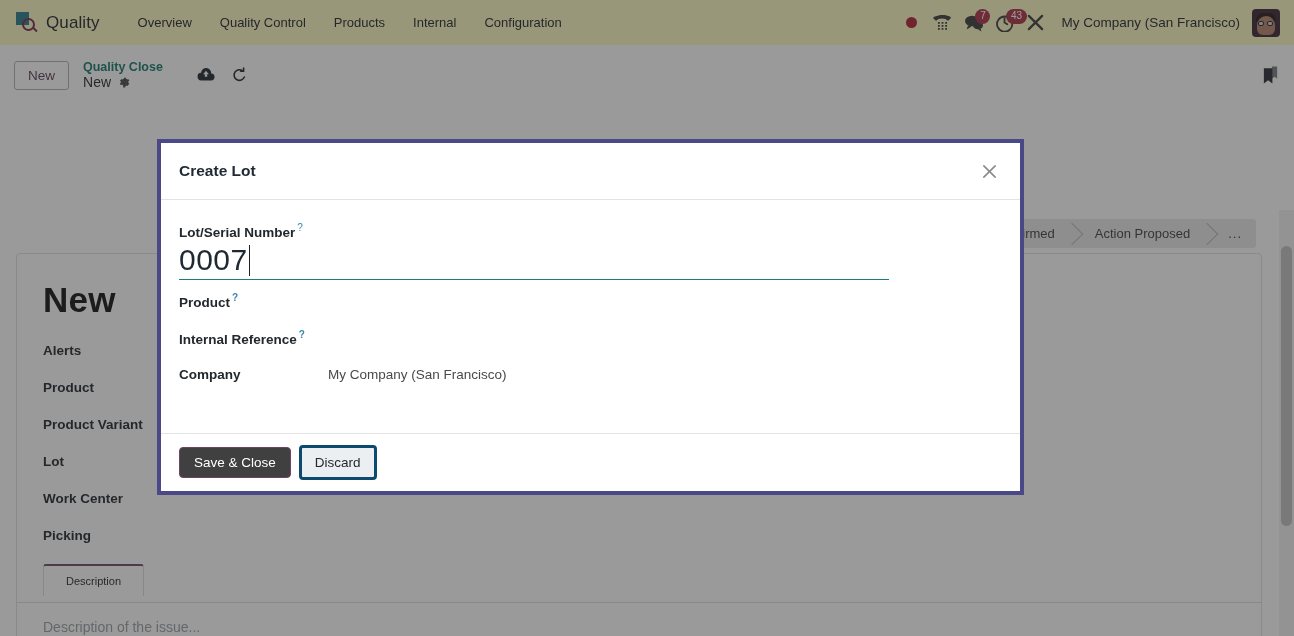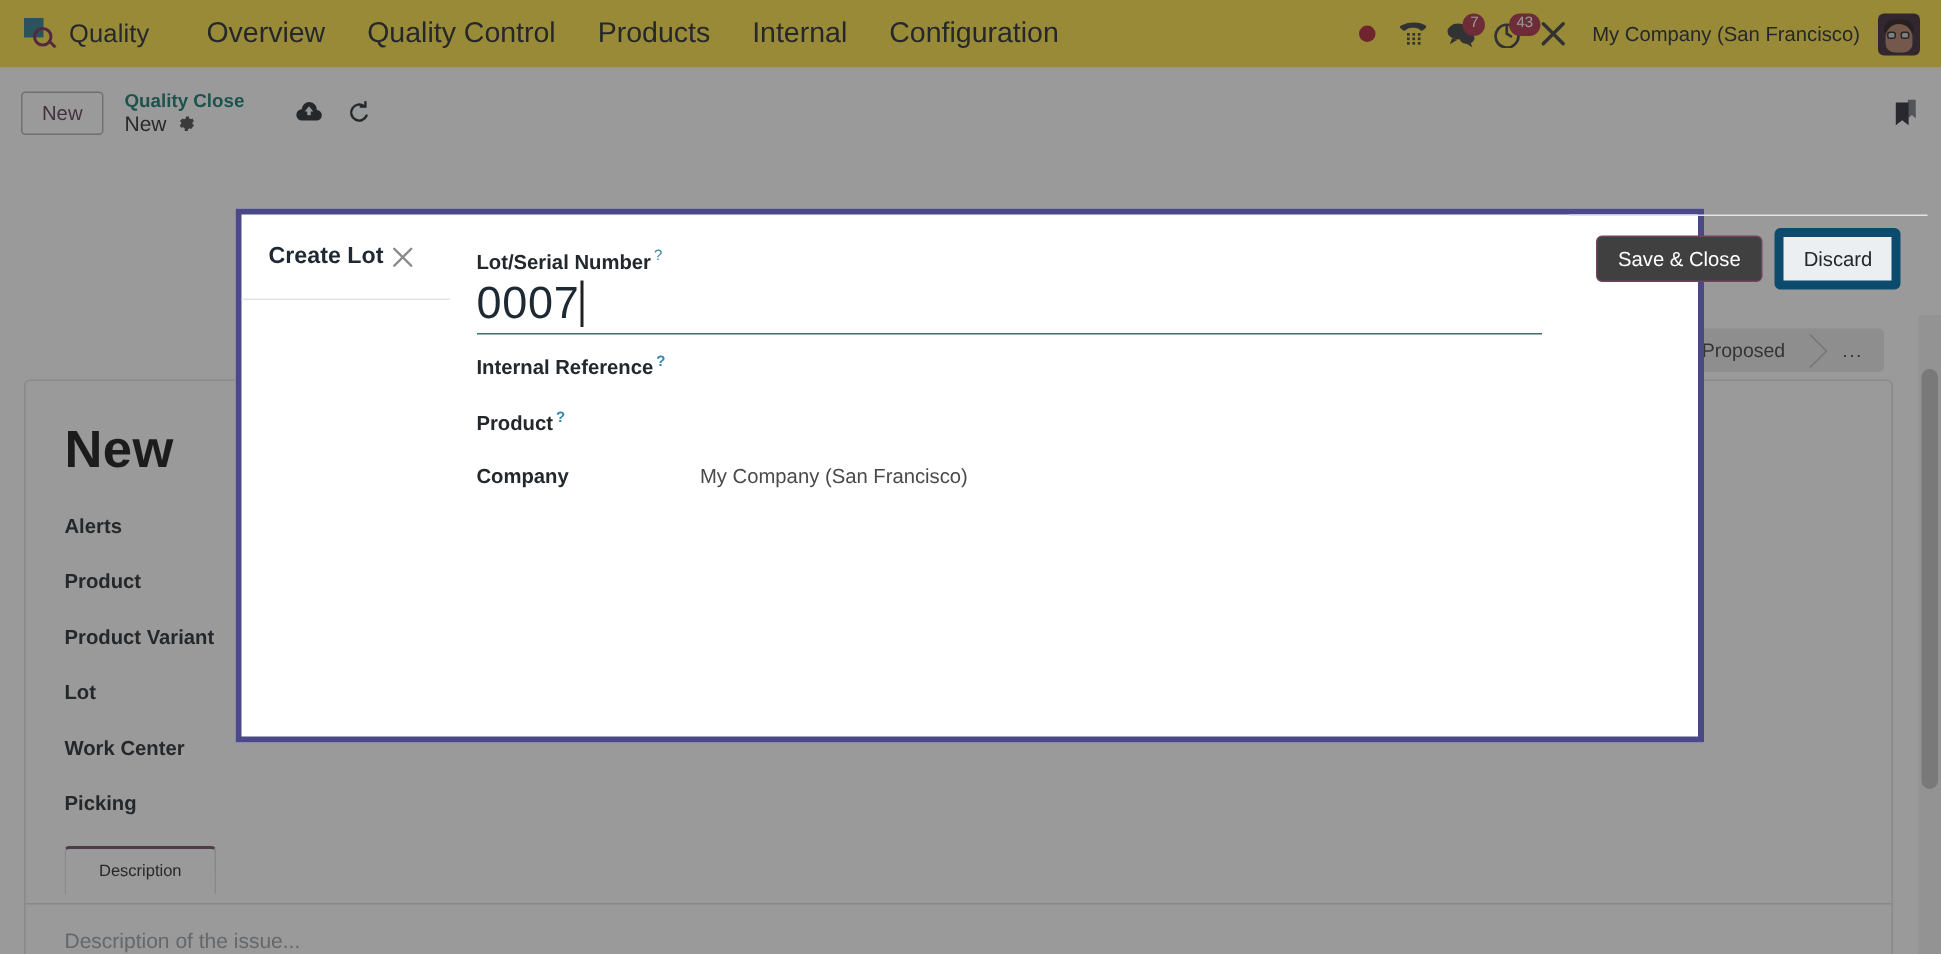--- a/index.html
+++ b/index.html
@@ -10,40 +10,40 @@
     background: #ffffff;
   }
   #root { position: relative; width: 1294px; height: 636px; background: #ffffff; }
 
   
   #app-layer { position: absolute; inset: 0; background: #ffffff; }
 
   
   .navbar {
     position: absolute; top: 0; left: 0; width: 1294px; height: 45px;
-    background: #fde047;
+    background: #fef9c3;
     display: flex; align-items: center; padding: 0 10px;
   }
   .brand { display: flex; align-items: center; gap: 8px; margin-right: 18px; padding: 0 6px; }
   .brand-logo { position: relative; width: 22px; height: 22px; }
   .brand-logo .sq {
     position: absolute; left: 0; top: 0; width: 13px; height: 13px; background: #2a7b8c;
   }
   .brand-logo .mg {
     position: absolute; left: 6px; top: 6px; width: 13px; height: 13px;
     border: 2.4px solid #7a2a52; border-radius: 50%;
   }
   .brand-logo .mg-handle {
     position: absolute; left: 16px; top: 16px; width: 2.4px; height: 6px;
     background: #7a2a52; transform: rotate(-45deg); transform-origin: top left;
   }
   .brand-name { font-size: 17px; color: #23282d; letter-spacing: .1px; }
   .menu { display: flex; align-items: center; gap: 0; }
   .menu-item {
-    font-size: 19px; color: #23282d; padding: 6px 14px; cursor: pointer;
+    font-size: 13px; color: #23282d; padding: 6px 14px; cursor: pointer;
     white-space: nowrap;
   }
   .nav-right { margin-left: auto; display: flex; align-items: center; gap: 0; padding-right: 4px; }
   .nav-icon {
     position: relative; width: 31px; height: 30px;
     display: flex; align-items: center; justify-content: center; cursor: pointer;
     color: #3c3c3c;
   }
   .rec-dot { width: 11px; height: 11px; border-radius: 50%; background: #b02031; }
   .badge {
@@ -128,23 +128,23 @@
 
   
   .scrollbar { position: absolute; top: 105px; right: 0; width: 15px; height: 531px; background: #f1f1f1; }
   .scroll-thumb { position: absolute; top: 36px; left: 2px; width: 11px; height: 280px; background: #c1c1c1; border-radius: 6px; }
 
   
   #dim { position: absolute; inset: 0; background: rgba(40,40,40,0.47); z-index: 50; }
 
   
   .modal {
-    position: absolute; left: 157px; top: 139px; width: 979px; height: 356px;
+    position: absolute; left: 157px; top: 139px; width: 867px; height: 356px;
     background: #ffffff; border: 4px solid #4b4887; z-index: 60;
-    display: flex; flex-direction: row;
+    display: flex; flex-direction: column;
   }
   .modal-header {
     height: 57px; display: flex; align-items: center; padding: 0 18px;
     border-bottom: 1px solid #e3e3e3; flex-shrink: 0;
   }
   .modal-title { font-size: 15.5px; font-weight: bold; color: #1f2933; }
   .modal-close {
     margin-left: auto; width: 26px; height: 26px; display: flex; align-items: center;
     justify-content: center; cursor: pointer; color: #8a8a8a; font-size: 21px; line-height: 1;
   }
@@ -163,21 +163,21 @@
   .m-row-val { font-size: 13.5px; color: #4a4a4a; }
   .modal-footer {
     height: 58px; border-top: 1px solid #e3e3e3; display: flex; align-items: center;
     padding: 0 18px; gap: 8px; flex-shrink: 0;
   }
   .btn-primary {
     background: #404040; color: #fff; border: 1px solid #71435f; border-radius: 4px;
     font-size: 13.5px; padding: 7px 14px; cursor: pointer; font-family: "Liberation Sans", sans-serif;
   }
   .btn-secondary {
-    background: #eceff1; color: #23282d; border: 6px solid #0c4a6e; border-radius: 4px;
+    background: #eceff1; color: #23282d; border: 3px solid #0c4a6e; border-radius: 4px;
     font-size: 13.5px; padding: 7px 13px; cursor: pointer; font-family: "Liberation Sans", sans-serif;
   }
   svg { display: block; }
 </style>
 </head>
 <body>
 
 <div id="root">
 
   <div id="app-layer">
@@ -358,26 +358,26 @@
       <div class="m-field">
         <div>
           <span class="m-label">Lot/Serial Number</span><span class="m-help">?</span>
         </div>
         <div class="lot-input-wrap">
           <span class="lot-input">0007</span><span class="caret"></span>
         </div>
       </div>
 
       <div class="m-row">
+        <span class="m-row-label"><span>Product</span><span class="m-help">?</span></span>
+        <span class="m-row-val"></span>
+      </div>
+
+      <div class="m-row">
         <span class="m-row-label"><span>Internal Reference</span><span class="m-help">?</span></span>
-        <span class="m-row-val"></span>
-      </div>
-
-      <div class="m-row">
-        <span class="m-row-label"><span>Product</span><span class="m-help">?</span></span>
         <span class="m-row-val"></span>
       </div>
 
       <div class="m-row">
         <span class="m-row-label">Company</span>
         <span class="m-row-val">My Company (San Francisco)</span>
       </div>
     </div>
 
     <div class="modal-footer">

